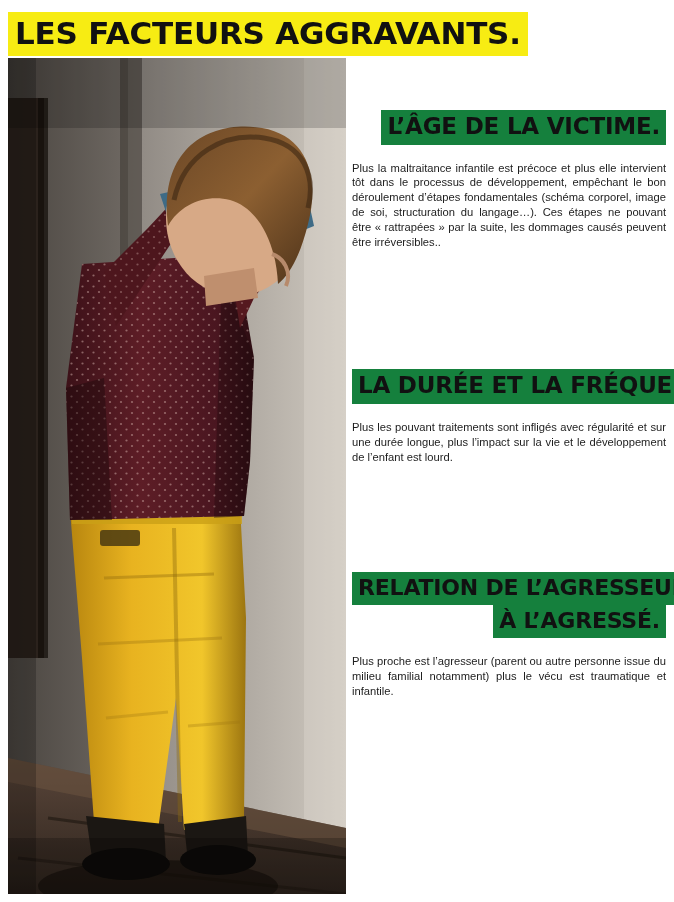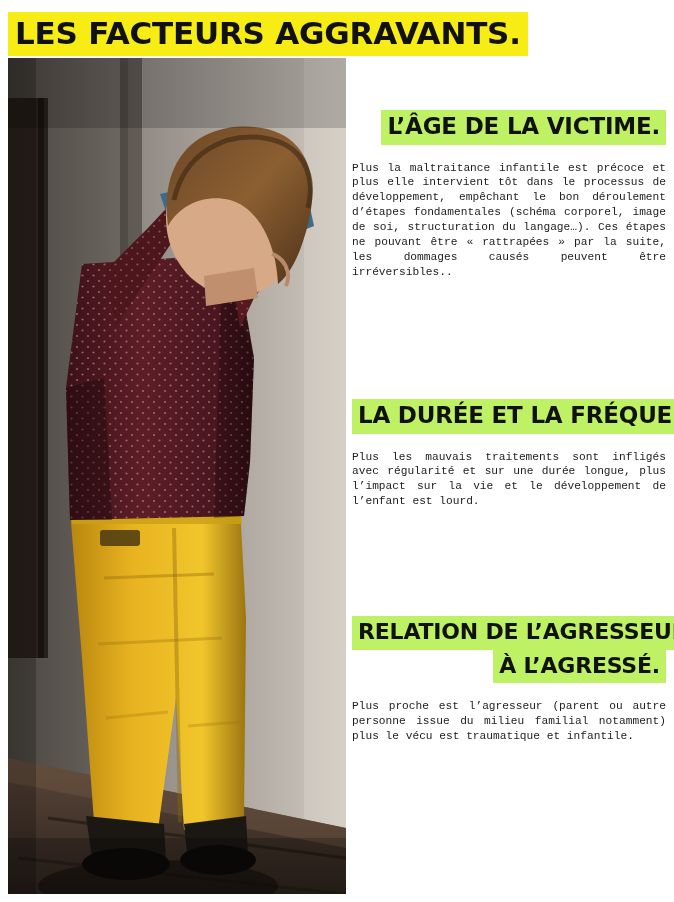--- a/index.html
+++ b/index.html
@@ -63,36 +63,36 @@
   }
 
   .section { margin-bottom: 0; }
 
   .sec-head-row {
     text-align: right;
     line-height: 0;
   }
   .sec-head {
     display: inline-block;
-    background: #bef264;
+    background: #15803d;
     color: #111111;
     font-family: "DejaVu Sans", sans-serif;
     font-weight: bold;
     font-size: 23px;
     line-height: 1.2;
     letter-spacing: -0.2px;
     padding: 3px 6px 4px 6px;
     white-space: nowrap;
   }
   .sec-head.small { font-size: 22px; }
 
   .sec-body {
     margin-top: 16px;
     color: #1c1c1c;
-    font-family: Liberation Mono, monospace;
+    font-family: Liberation Sans, sans-serif;
     font-size: 11.2px;
     line-height: 1.33;
     text-align: justify;
     text-justify: inter-word;
   }
 
   .gap-1 { height: 108px; }
   .gap-2 { height: 96px; }
 </style>
 </head>
@@ -221,21 +221,21 @@
       </div>
       <p class="sec-body">Plus la maltraitance infantile est précoce et plus elle intervient tôt dans le processus de développement, empêchant le bon déroulement d’étapes fondamentales (schéma corporel, image de soi, structuration du langage…). Ces étapes ne pouvant être « rattrapées » par la suite, les dommages causés peuvent être irréversibles..</p>
     </div>
 
     <div class="gap-1"></div>
 
     <div class="section">
       <div class="sec-head-row">
         <span class="sec-head">LA DURÉE ET LA FRÉQUENCE.</span>
       </div>
-      <p class="sec-body">Plus les mauvais traitements sont infligés avec régularité et sur une durée longue, plus l’impact sur la vie et le développement de l’enfant est lourd.</p>
+      <p class="sec-body">Plus les pouvant traitements sont infligés avec régularité et sur une durée longue, plus l’impact sur la vie et le développement de l’enfant est lourd.</p>
     </div>
 
     <div class="gap-2"></div>
 
     <div class="section">
       <div class="sec-head-row">
         <span class="sec-head small">RELATION DE L’AGRESSEUR</span>
       </div>
       <div class="sec-head-row" style="">
         <span class="sec-head small">À L’AGRESSÉ.</span>

